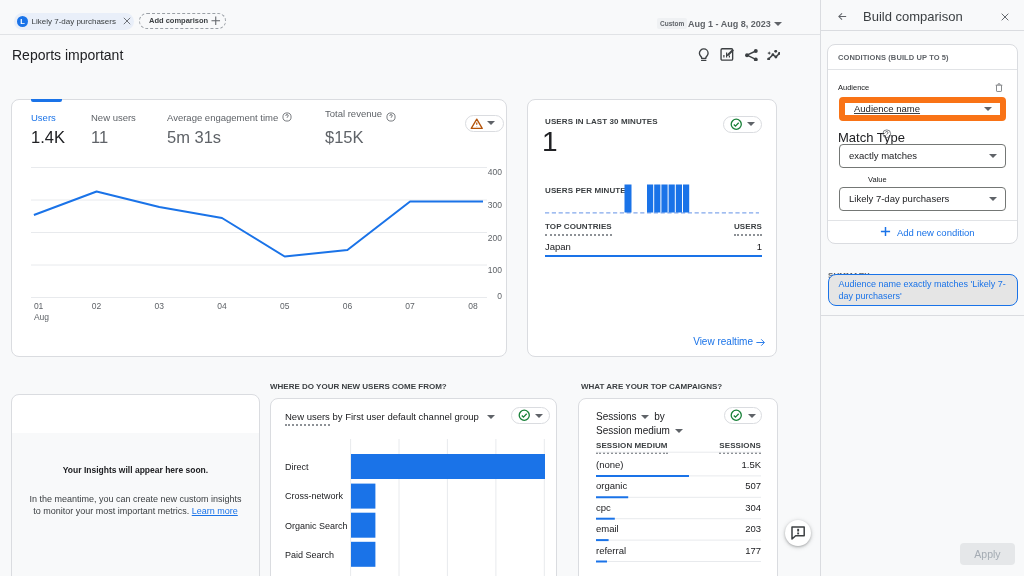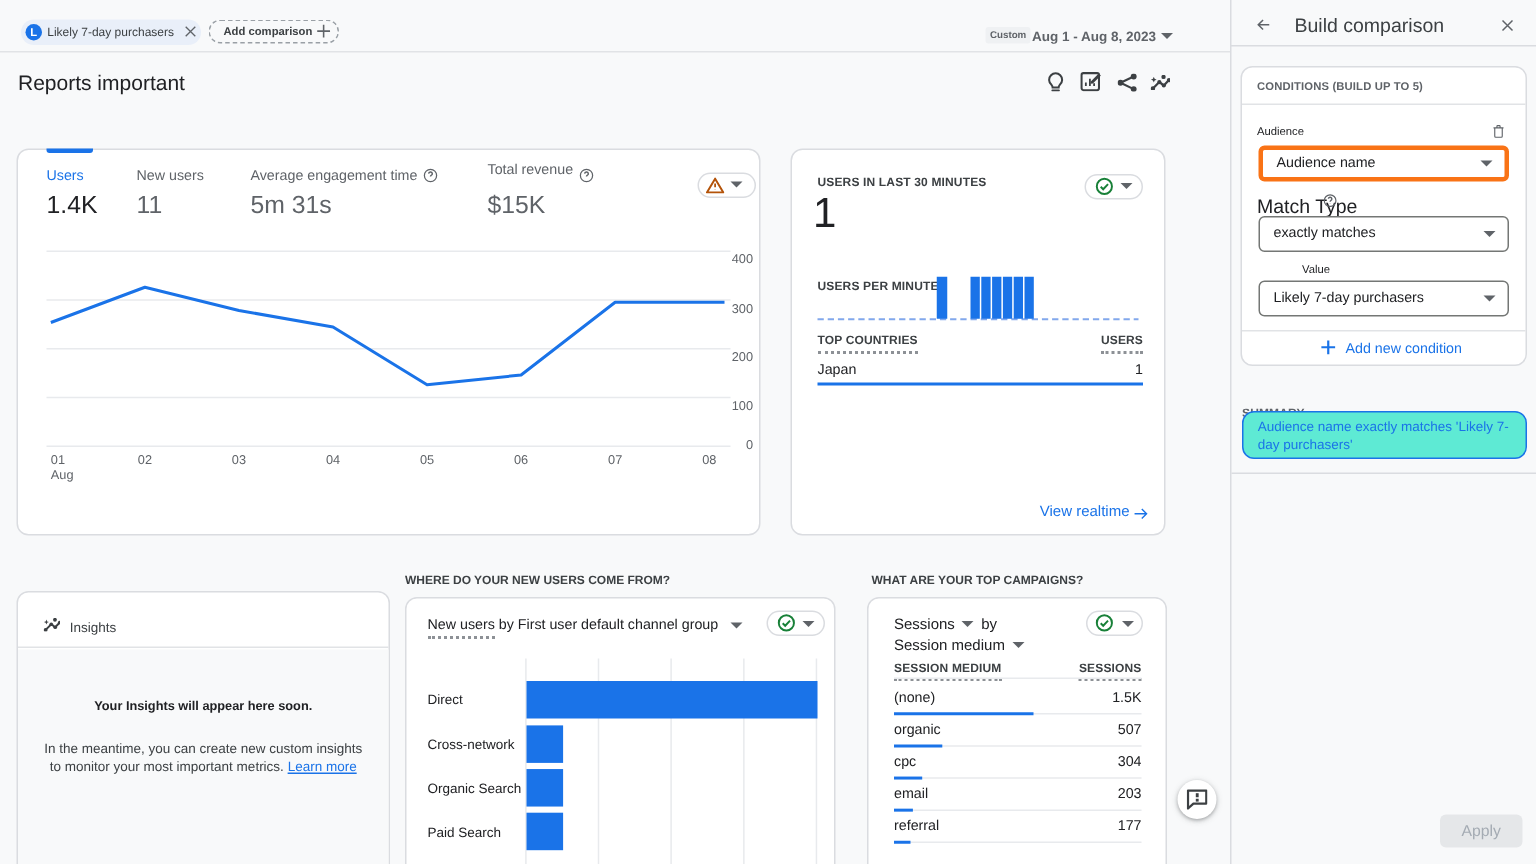--- a/index.html
+++ b/index.html
@@ -152,32 +152,20 @@
 <div class="abs" style="left:545px; top:255px; width:217px; height:1.5px; background:#1a73e8;"></div>
 <div class="abs" style="left:620px; top:336px; width:133px; text-align:right; font-size:10px; color:#1a73e8;">View realtime</div>
 <svg class="abs" style="left:755px; top:337px;" width="11" height="11" viewBox="0 0 24 24" fill="none" stroke="#1a73e8" stroke-width="2">
     <path d="M3 12 h17 M13.5 5 L20.5 12 L13.5 19"></path>
   </svg>
 
 <div class="sec-title" style="left:270px; top:382px;">WHERE DO YOUR NEW USERS COME FROM?</div>
 <div class="sec-title" style="left:581px; top:382px;">WHAT ARE YOUR TOP CAMPAIGNS?</div>
 
 <div class="card" style="left:11px; top:394px; width:249px; height:196px;">
-  <div style="height:37px; border-bottom:1px solid #e1e3e6; position:relative;">
-    <svg style="position:absolute; left:16.5px; top:16.8px;" width="11.6" height="9" viewBox="0 0 13.2 10.2">
-      <path d="M1.6 9 L5.9 4.7 L8.9 7 L12.3 3.4" fill="none" stroke="#3c4043" stroke-width="1.5"></path>
-      <circle cx="1.6" cy="9" r="1.5" fill="#3c4043"></circle>
-      <circle cx="5.9" cy="4.7" r="1.4" fill="#3c4043"></circle>
-      <circle cx="8.9" cy="7" r="1.4" fill="#3c4043"></circle>
-      <circle cx="12.3" cy="3.4" r="1.4" fill="#3c4043"></circle>
-      <circle cx="8.7" cy="1.3" r="1.45" fill="#3c4043"></circle>
-      <path d="M2.2 1.2 L2.75 2.55 L4.1 3.1 L2.75 3.65 L2.2 5 L1.65 3.65 L0.3 3.1 L1.65 2.55 z" fill="#3c4043"></path>
-    </svg>
-    <span style="position:absolute; left:34.5px; top:18px; font-size:9px; color:#3c4043;">Insights</span>
-  </div>
   <div style="position:absolute; left:0; top:38px; right:0; bottom:0; background:#f8f9fa; border-radius:0 0 8px 8px;"></div>
 </div>
 <div class="abs" style="left:11px; top:464.5px; width:249px; text-align:center; font-size:8.5px; font-weight:bold; color:#202124;">Your Insights will appear here soon.</div>
 <div class="abs" style="left:27.5px; top:492.5px; width:216px; text-align:center; font-size:9px; color:#3c4043; line-height:12.7px;">In the meantime, you can create new custom insights to monitor your most important metrics. <span style="color:#1a73e8; text-decoration:underline;">Learn more</span></div>
 
 <div class="card" style="left:270px; top:398px; width:287px; height:192px;"></div>
 <div class="abs" style="left:285px; top:411px; font-size:9.5px; color:#202124;"><span style="border-bottom:2px dotted #8d9196; padding-bottom:2px;">New users</span> by First user default channel group</div>
 <div class="abs caret" style="left:487px; top:414.5px;"></div>
 <div class="pill" style="left:511px; top:407px; width:39px; height:17px;">
   <svg width="12.5" height="12.5" viewBox="0 0 24 24" fill="none" stroke="#188038" stroke-width="2.5">
@@ -272,21 +260,21 @@
   </svg>
 
 <div class="card" style="left:827px; top:43.5px; width:191px; height:200px;"></div>
 <div class="abs" style="left:838px; top:52.6px; font-size:7.5px; font-weight:bold; color:#5f6368; letter-spacing:0.1px;">CONDITIONS (BUILD UP TO 5)</div>
 <div class="abs" style="left:828px; top:68.5px; width:189px; height:1px; background:#e1e3e6;"></div>
 
 <div class="abs" style="left:838px; top:82.7px; font-size:7.5px; color:#202124;">Audience</div>
 <svg class="abs" style="left:994px; top:82px;" width="10" height="11" viewBox="0 0 24 24" fill="none" stroke="#5f6368" stroke-width="1.8">
     <path d="M6 7 v13 a1.5 1.5 0 0 0 1.5 1.5 h9 A1.5 1.5 0 0 0 18 20 V7 M4 6.5 h16 M9.5 6 V4 a1 1 0 0 1 1-1 h3 a1 1 0 0 1 1 1 v2"></path>
   </svg>
-<div class="abs" style="left:838.5px; top:96.5px; width:167.5px; height:24.5px; border:3px solid #f97316; border-radius:4px; background:#fff; display:flex; align-items:center; padding:0 8px 0 9.5px;">
+<div class="abs" style="left:838.5px; top:96.5px; width:167.5px; height:24.5px; border:6px solid #f97316; border-radius:4px; background:#fff; display:flex; align-items:center; padding:0 8px 0 9.5px;text-decoration:underline;">
   <span style="font-size:9.5px; color:#202124; flex:1;">Audience name</span>
     <span class="caret"></span>
 </div>
 <div class="abs" style="left:838px; top:129.5px; font-size:13px; color:#202124;">Match Type</div>
 <svg class="abs" style="left:882px; top:128.5px;" width="9.5" height="9.5" viewBox="0 0 24 24" fill="none" stroke="#5f6368" stroke-width="2">
     <circle cx="12" cy="12" r="9.8"></circle>
     <path d="M9.1 9 a2.9 2.9 0 1 1 4 2.8 c-.9.5-1.1 1.1-1.1 1.9 M12 17.4 v.3" stroke-width="2.4"></path>
   </svg>
 <div class="abs" style="left:838.5px; top:143.5px; width:167.5px; height:24.5px; border:1px solid #747775; border-radius:4px; background:#fff; display:flex; align-items:center; padding:0 8px 0 9.5px;">
   <span style="font-size:9.5px; color:#202124; flex:1;">exactly matches</span>
@@ -297,16 +285,16 @@
   <span style="font-size:9.5px; color:#202124; flex:1;">Likely 7-day purchasers</span>
     <span class="caret"></span>
 </div>
 <div class="abs" style="left:828px; top:219.5px; width:189px; height:1px; background:#e1e3e6;"></div>
 <svg class="abs" style="left:879.5px; top:226px;" width="11" height="11" viewBox="0 0 12 12">
     <path d="M6 1 V11 M1 6 H11" stroke="#1a73e8" stroke-width="1.6"></path>
   </svg>
 <div class="abs" style="left:897px; top:227px; font-size:9.5px; color:#1a73e8;">Add new condition</div>
 
 <div class="abs" style="left:828px; top:254px; font-size:8px; font-weight:bold; color:#5f6368; letter-spacing:0.1px;margin-top:17px;">SUMMARY</div>
-<div class="abs" style="left:827.5px; top:274px; width:190px; height:32px; border:1px solid #1a73e8; border-radius:8px; background:#5eead4; padding:4px 8px 0 10px; font-size:9px; color:#1a73e8; line-height:11.6px;">Audience name exactly matches 'Likely 7-day purchasers'</div>
+<div class="abs" style="left:827.5px; top:274px; width:190px; height:32px; border:1px solid #1a73e8; border-radius:8px; background:#e5e5e5; padding:4px 8px 0 10px; font-size:9px; color:#1a73e8; line-height:11.6px;">Audience name exactly matches 'Likely 7-day purchasers'</div>
 <div class="abs" style="left:821px; top:315px; width:203px; height:1px; background:#dadce0;"></div>
 
 <div class="abs" style="left:960px; top:542.5px; width:55px; height:22.5px; background:#e5e7e9; border-radius:4px; display:flex; align-items:center; justify-content:center; font-size:10.5px; color:#a4abb3;">Apply</div>
 
 </body></html>

